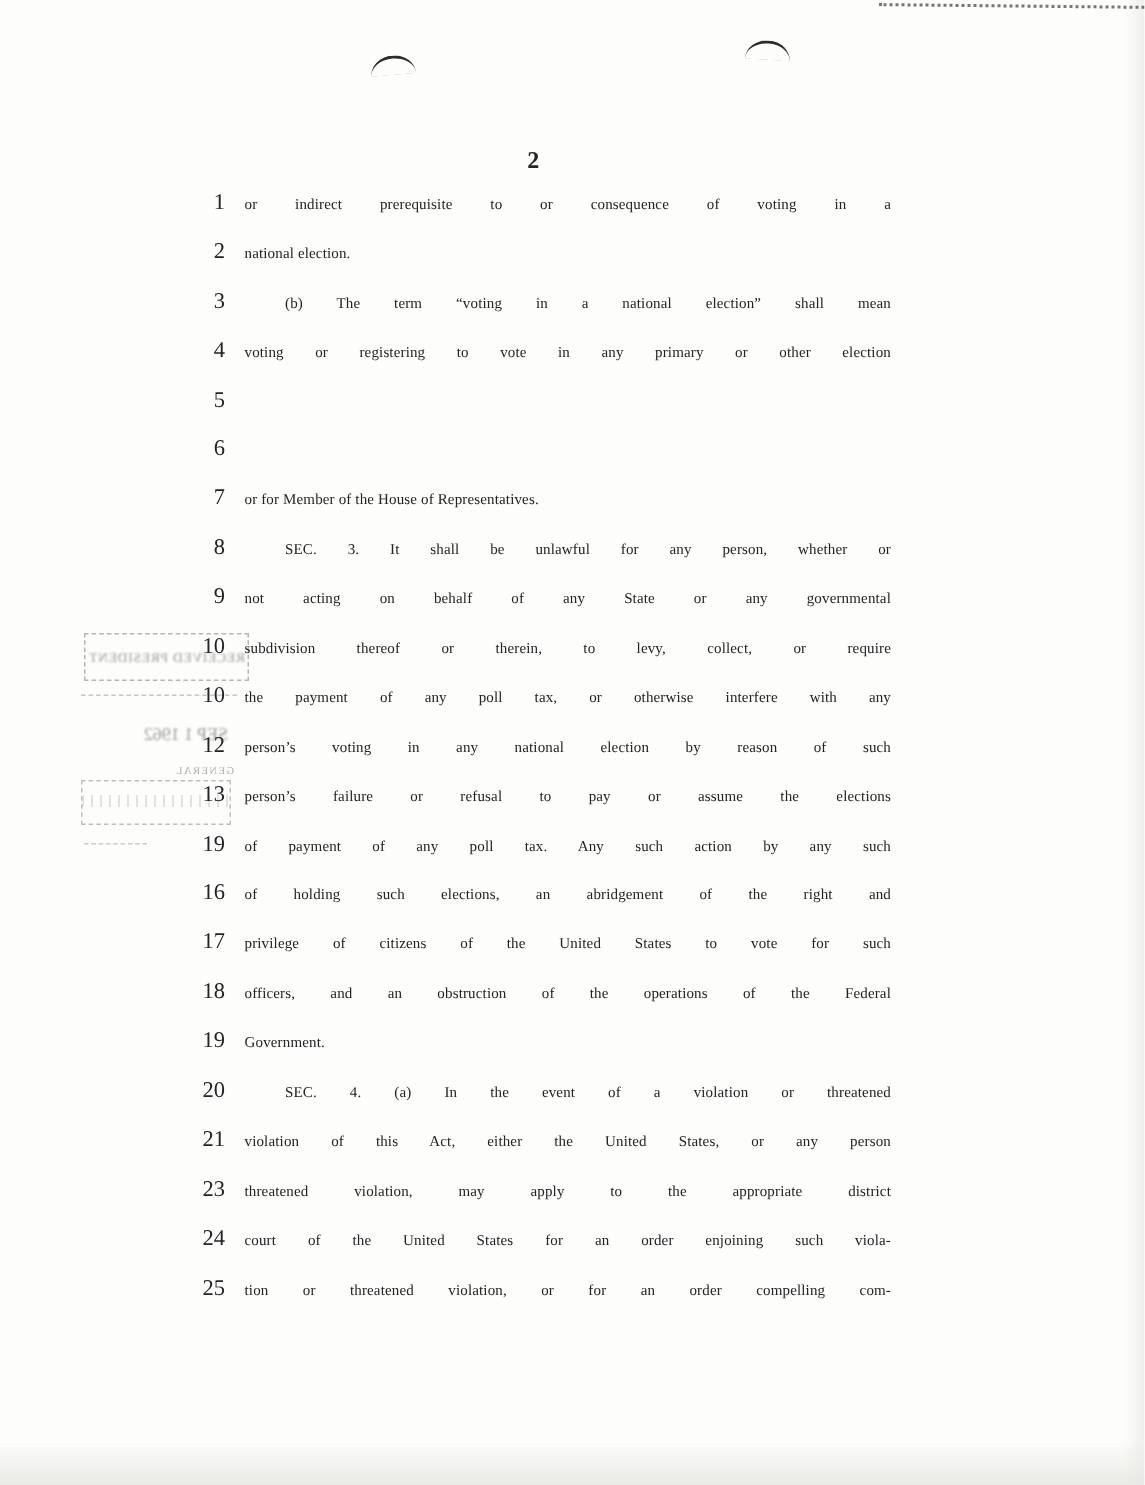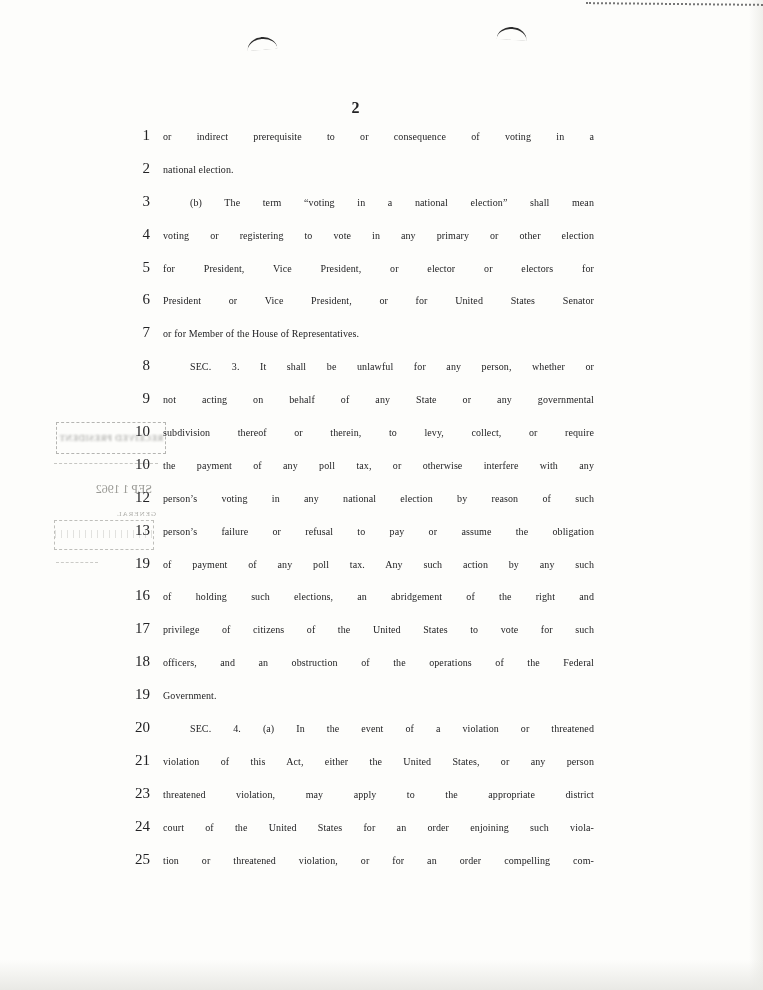--- a/index.html
+++ b/index.html
@@ -112,25 +112,23 @@
   <div class="line">
       <span class="lnum">3</span>
       <span class="ltext indent">(b) The term “voting in a national election” shall mean</span>
     </div>
   <div class="line">
       <span class="lnum">4</span>
       <span class="ltext">voting or registering to vote in any primary or other election</span>
     </div>
   <div class="line">
       <span class="lnum">5</span>
-      <span class="ltext">for President, Vice President, or elector or electors for</span>
     </div>
   <div class="line">
       <span class="lnum">6</span>
-      <span class="ltext">President or Vice President, or for United States Senator</span>
     </div>
   <div class="line">
       <span class="lnum">7</span>
       <span class="ltext left">or for Member of the House of Representatives.</span>
     </div>
   <div class="line">
       <span class="lnum">8</span>
       <span class="ltext indent">SEC. 3. It shall be unlawful for any person, whether or</span>
     </div>
   <div class="line">
@@ -144,21 +142,21 @@
   <div class="line">
       <span class="lnum">10</span>
       <span class="ltext">the payment of any poll tax, or otherwise interfere with any</span>
     </div>
   <div class="line">
       <span class="lnum">12</span>
       <span class="ltext">person’s voting in any national election by reason of such</span>
     </div>
   <div class="line">
       <span class="lnum">13</span>
-      <span class="ltext">person’s failure or refusal to pay or assume the obligation</span>
+      <span class="ltext">person’s failure or refusal to pay or assume the elections</span>
     </div>
   <div class="line">
       <span class="lnum">19</span>
       <span class="ltext">of payment of any poll tax.  Any such action by any such</span>
     </div>
   <div class="line">
       <span class="lnum">16</span>
       <span class="ltext">of holding such elections, an abridgement of the right and</span>
     </div>
   <div class="line">

